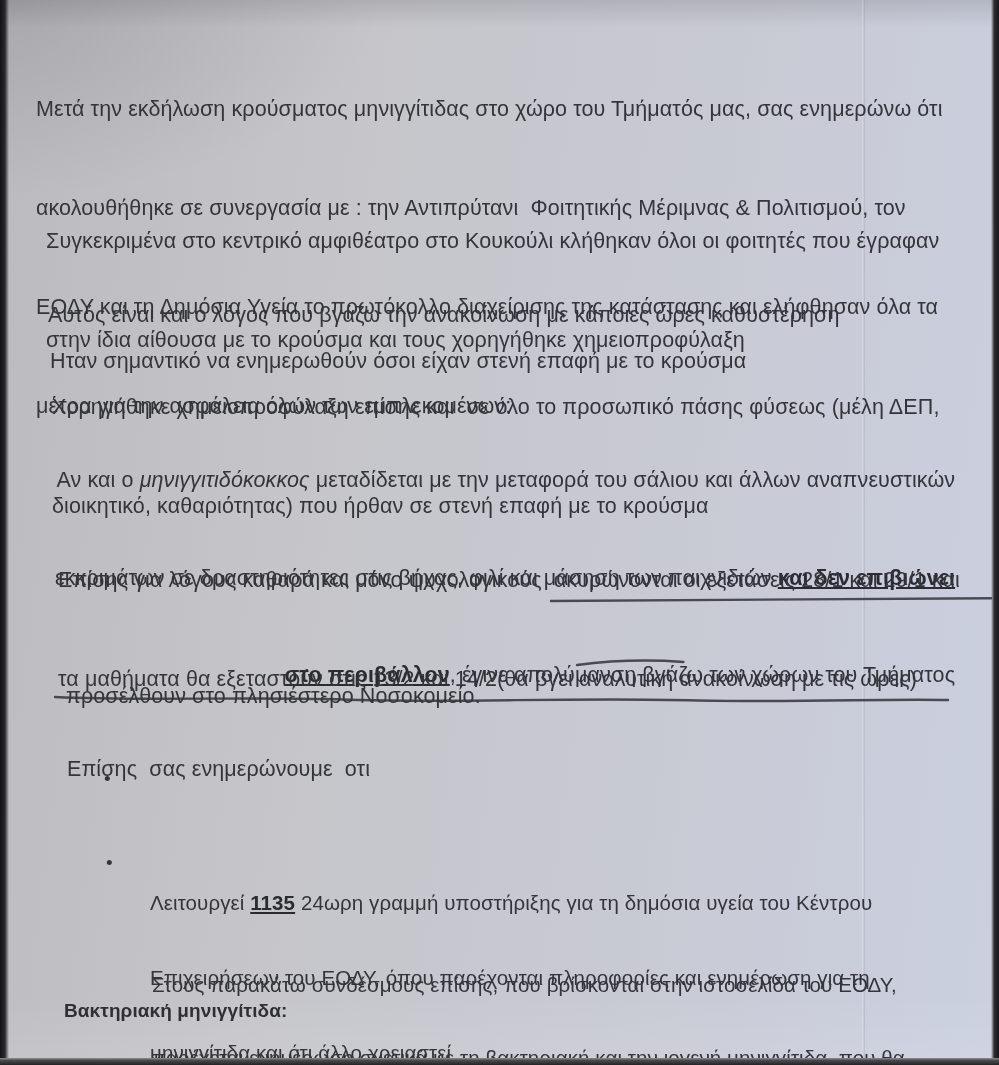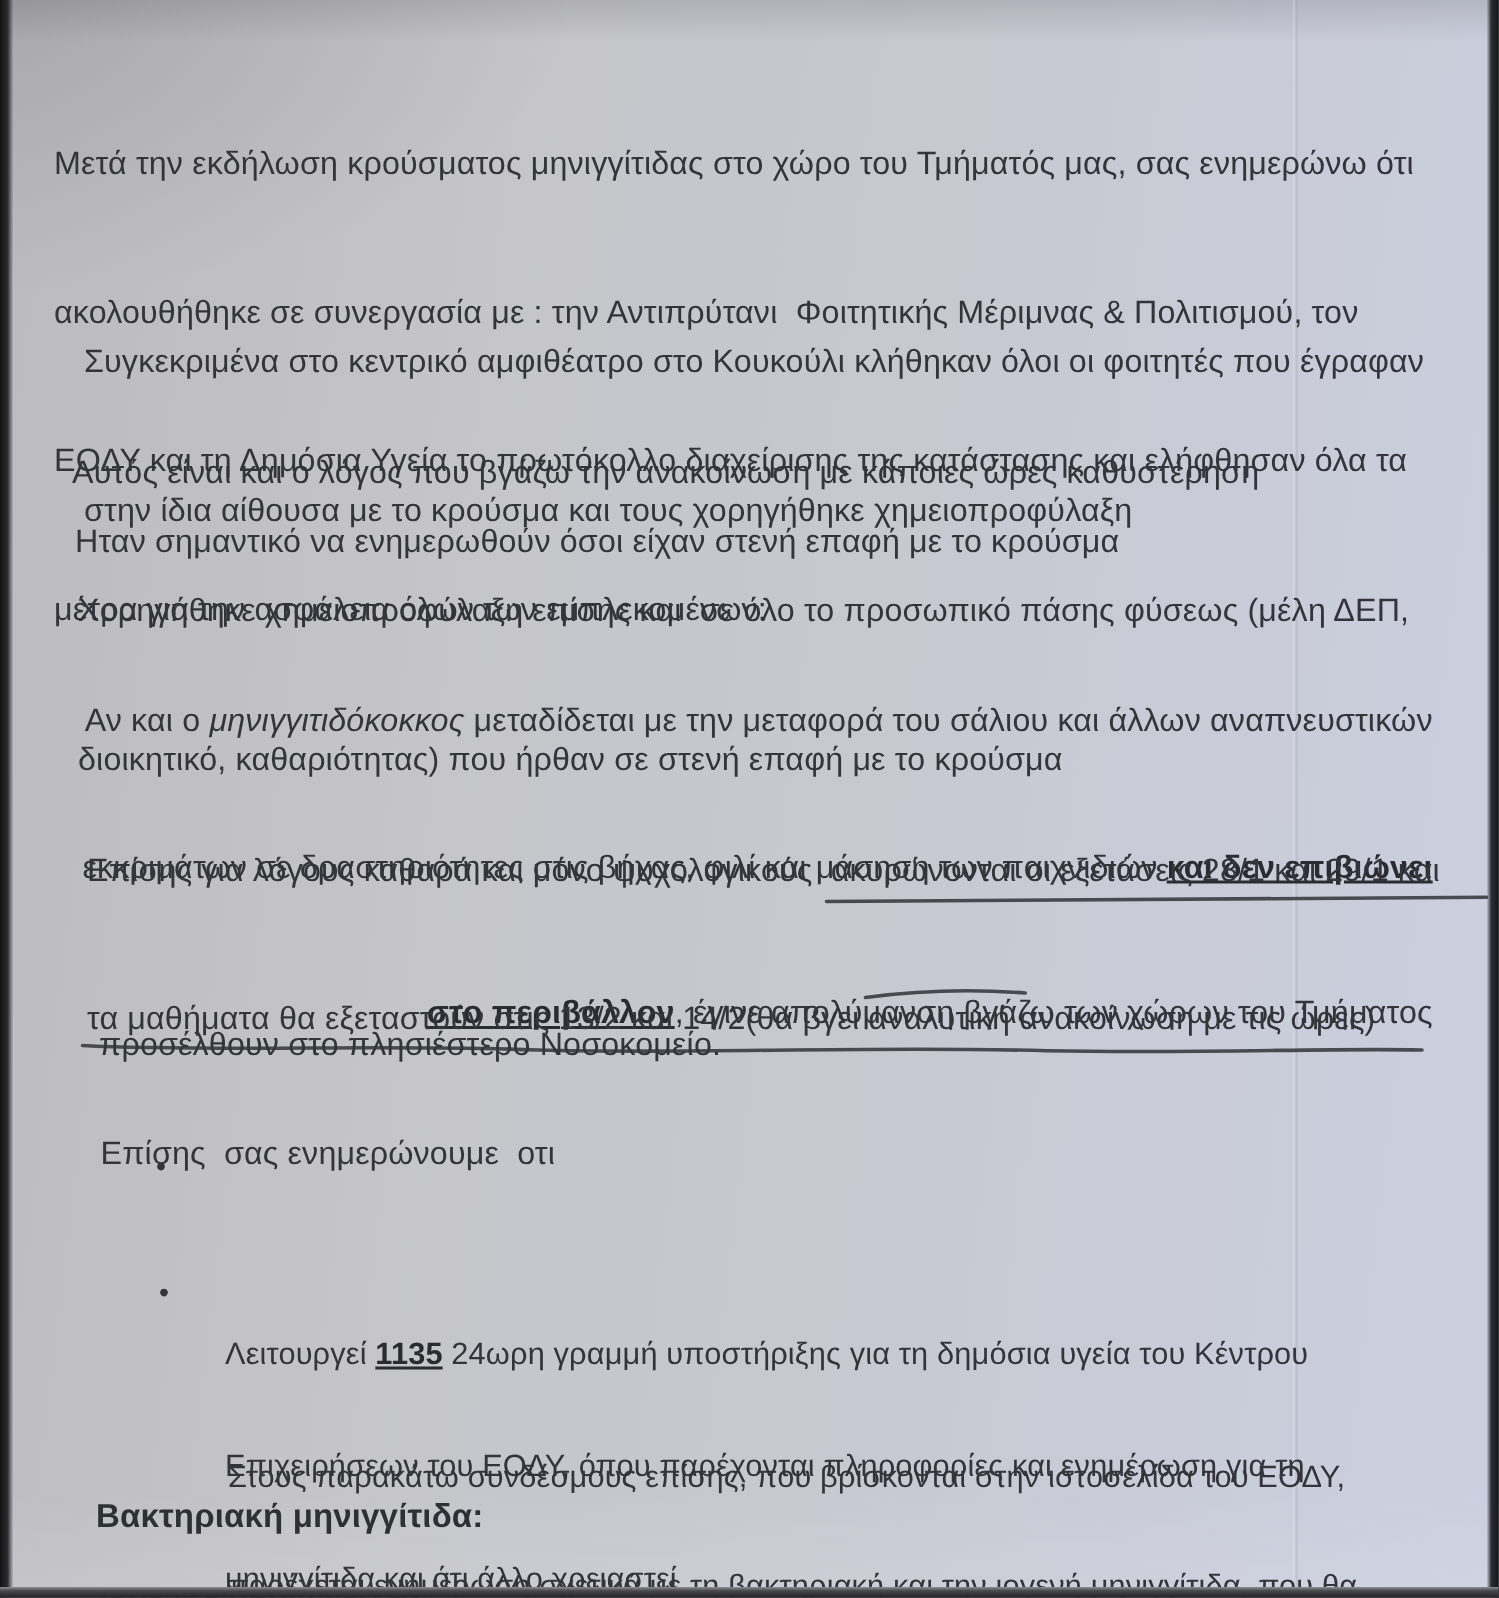--- a/index.html
+++ b/index.html
@@ -30,21 +30,21 @@
 
   .block{
     position:absolute;white-space:pre;color:#34353b;
     font-size:21.5px;line-height:33px;letter-spacing:0.1px;
   }
   .line{display:block;}
   .it{font-style:italic;}
   .bd{font-weight:700;color:#2b2c32;text-decoration:underline;}
 
   #p1{top:27px;left:36px;}
-  #p2{top:159px;left:56px;}
+  #p2{top:159px;left:46px;}
   #p3{top:233px;left:48px;}
   #p4{top:279px;left:50px;}
   #p5{top:325px;left:52px;}
   #p6{top:399px;left:55px;line-height:32.5px;text-align:right;}
   #p7{top:498px;left:58px;}
   #p8{top:560px;left:62px;line-height:29px;}
   #p9{top:614px;left:66px;}
   #p10{top:687px;left:67px;}
 
   
@@ -53,21 +53,21 @@
   .ovl{position:relative;display:inline-block;}
   .ovl > svg{position:absolute;left:-2px;top:-6px;height:10px;width:calc(100% + 12px);overflow:visible;}
   .pen-stroke{fill:none;stroke:#3f4046;stroke-width:2.4;stroke-linecap:round;opacity:.92;}
 
   .b-list{font-size:20.5px;line-height:25px;}
   #b1{top:765px;left:104px;}
   #b2{top:850px;left:106px;line-height:24.5px;}
   .marker{position:absolute;left:0;top:1px;font-size:19px;}
   .b-text{margin-left:46px;}
 
-  .link-block .link-label{display:block;font-weight:700;font-size:22px;line-height:27px;color:#2f3036;}
+  .link-block .link-label{display:block;font-weight:700;font-size:19px;line-height:27px;color:#2f3036;}
   #lk1{top:931px;left:64px;}
   #lk2{top:988px;left:66px;}
 </style>
 </head>
 <body>
 
 <div class="photo">
   <div class="crease"></div>
 
   <div class="block" id="p1">

